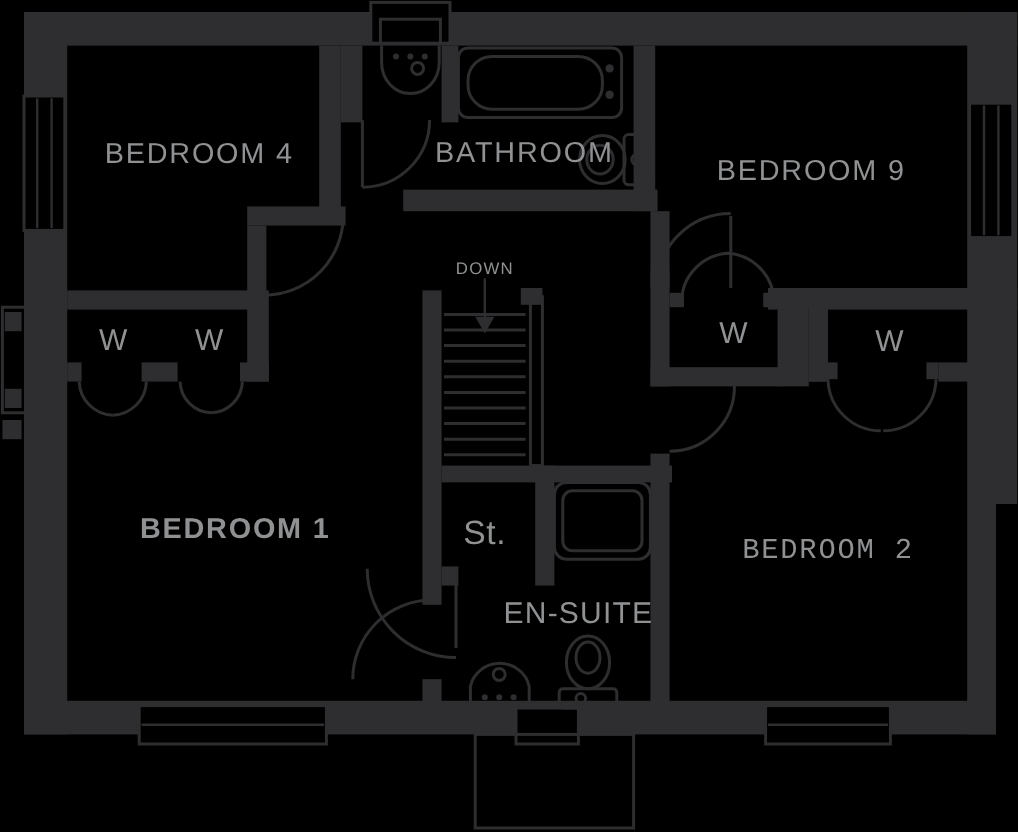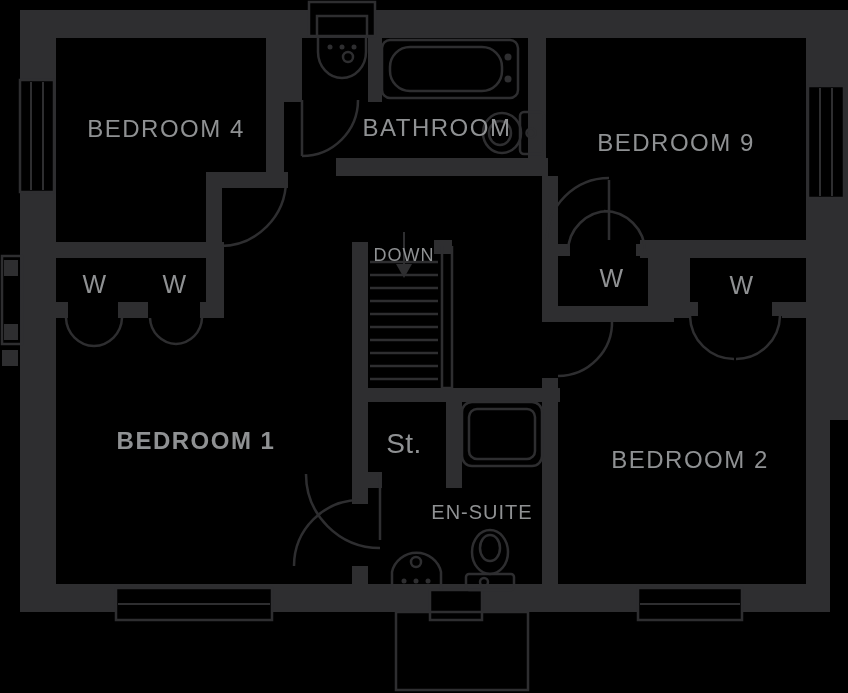--- a/index.html
+++ b/index.html
@@ -22,22 +22,22 @@
   .openframe{fill:none;stroke:var(--wall);stroke-width:2.5;}
   
   .lbl{
     position:absolute;transform:translate(-50%,-50%);
     color:var(--label);letter-spacing:1.5px;white-space:nowrap;line-height:1;
   }
   .fs26{font-size:26px;}
   .fs24{font-size:24px;}
   .fs25{font-size:25px;}
   .fs22{font-size:28px;letter-spacing:0.5px;}
-  .fs20{font-size:20px;letter-spacing:1px;}
-  .fs18{font-size:18px;letter-spacing:1px;margin-top:32px;}
+  .fs20{font-size:25px;letter-spacing:1px;}
+  .fs18{font-size:14px;letter-spacing:1px;}
 </style>
 </head>
 <body>
 
 <div class="stage">
 
   <svg width="848" height="693" viewBox="0 0 848 693">
 
     <g>
       <rect class="wall" x="20" y="10" width="828" height="28"></rect>
@@ -224,14 +224,14 @@
   <span class="lbl fs24" style="left:421px;top:128px;margin-left:16px;">BATHROOM</span>
   <span class="lbl fs24" style="left:676px;top:143px;">BEDROOM 9</span>
   <span class="lbl fs18" style="left:404px;top:223px;">DOWN</span>
   <span class="lbl fs25" style="left:95px;top:284px;">W</span>
   <span class="lbl fs25" style="left:175px;top:284px;">W</span>
   <span class="lbl fs25" style="left:612px;top:278px;">W</span>
   <span class="lbl fs25" style="left:742px;top:285px;">W</span>
   <span class="lbl fs24" style="left:196px;top:441px;font-weight:bold;">BEDROOM 1</span>
   <span class="lbl fs22" style="left:404px;top:444px;">St.</span>
   <span class="lbl fs20" style="left:482px;top:512px;">EN-SUITE</span>
-  <span class="lbl fs24" style="left:690px;top:460px;">BEDROOM 2</span>
+  <span class="lbl fs24" style="left:690px;top:460px;font-family:Liberation Mono, monospace;">BEDROOM 2</span>
 </div>
 
 </body></html>

